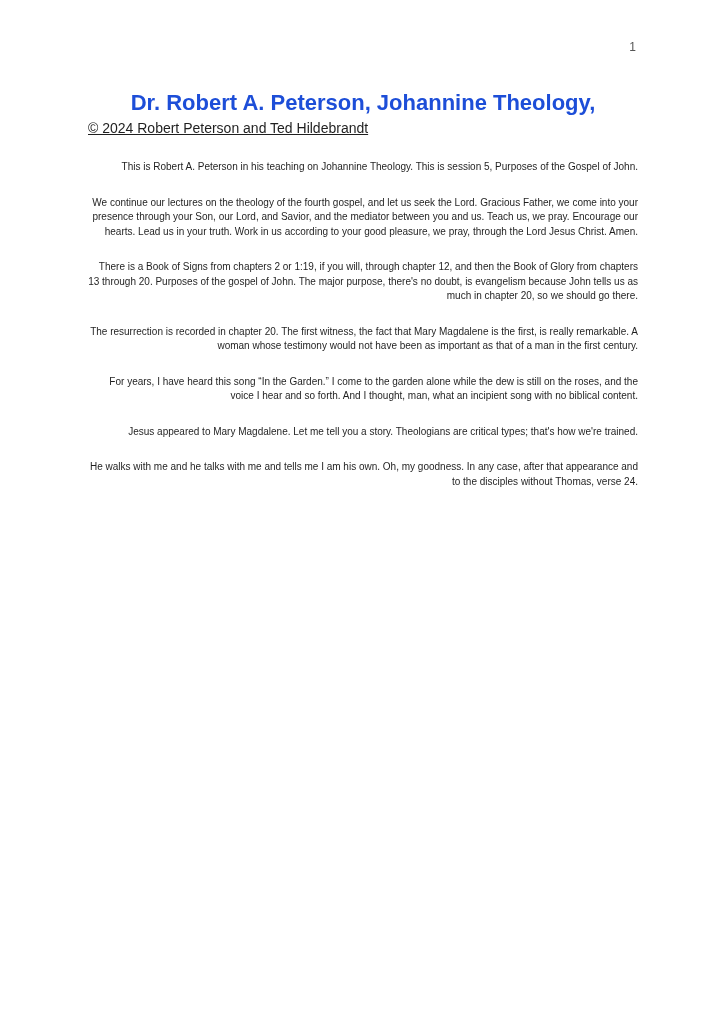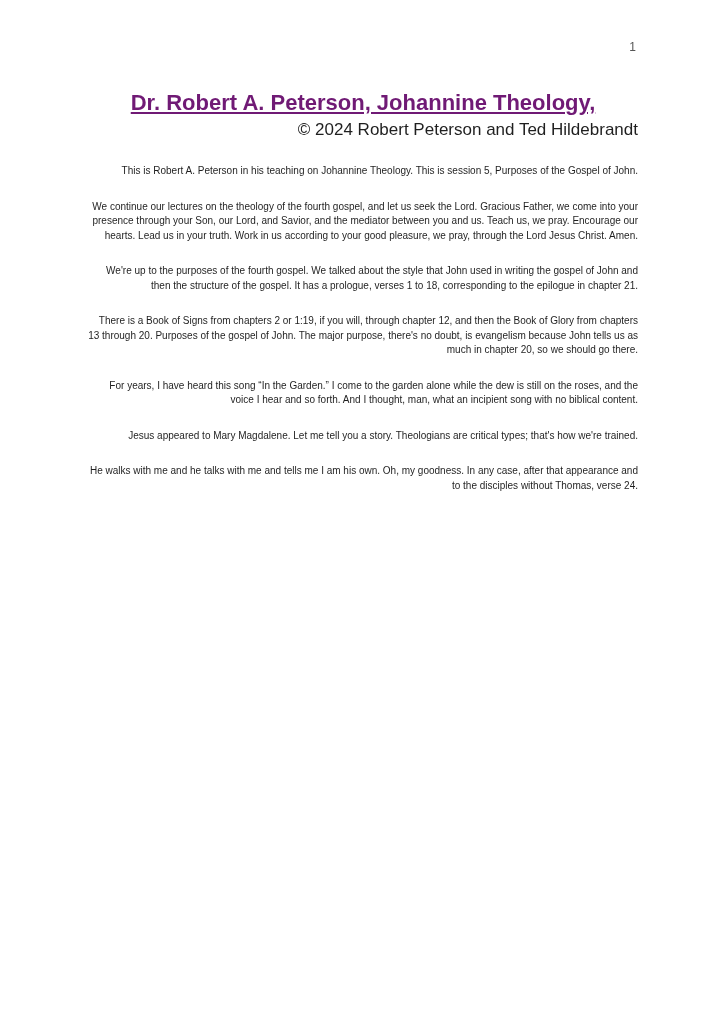--- a/index.html
+++ b/index.html
@@ -24,28 +24,28 @@
     right: 88px;
     font-size: 12px;
     color: #555555;
   }
   .title {
     margin: 52px 0 0 0;
     font-size: 22px;
     font-weight: bold;
     text-align: center;
     line-height: 1.32;
-    color: #701a75;
-    text-decoration: underline;
+    color: #1d4ed8;
   }
   .byline {
     margin: 3px 0 24px 0;
-    font-size: 17px;
-    text-align: right;
+    font-size: 14px;
+    text-align: left;
     color: #1f1f1f;
+    text-decoration: underline;
   }
   .body-text p {
     margin: 0 0 21px 0;
     font-size: 10px;
     line-height: 1.45;
     max-width: 575px;
     text-align: right;
   }
 </style>
 </head>
@@ -56,19 +56,19 @@
 
   <h1 class="title">
     <span>Dr. Robert A. Peterson, Johannine Theology,</span><br>
   </h1>
 
   <div class="byline">© 2024 Robert Peterson and Ted Hildebrandt</div>
 
   <div class="body-text">
     <p>This is Robert A. Peterson in his teaching on Johannine Theology. This is session 5, Purposes of the Gospel of John.</p>
     <p>We continue our lectures on the theology of the fourth gospel, and let us seek the Lord. Gracious Father, we come into your presence through your Son, our Lord, and Savior, and the mediator between you and us. Teach us, we pray. Encourage our hearts. Lead us in your truth. Work in us according to your good pleasure, we pray, through the Lord Jesus Christ. Amen.</p>
-    <p>We're up to the purposes of the fourth gospel. We talked about the style that John used in writing the gospel of John and then the structure of the gospel. It has a prologue, verses 1 to 18, corresponding to the epilogue in chapter 21.</p>
     <p>There is a Book of Signs from chapters 2 or 1:19, if you will, through chapter 12, and then the Book of Glory from chapters 13 through 20. Purposes of the gospel of John. The major purpose, there's no doubt, is evangelism because John tells us as much in chapter 20, so we should go there.</p>
+    <p>The resurrection is recorded in chapter 20. The first witness, the fact that Mary Magdalene is the first, is really remarkable. A woman whose testimony would not have been as important as that of a man in the first century.</p>
     <p>For years, I have heard this song “In the Garden.” I come to the garden alone while the dew is still on the roses, and the voice I hear and so forth. And I thought, man, what an incipient song with no biblical content.</p>
     <p>Jesus appeared to Mary Magdalene. Let me tell you a story. Theologians are critical types; that's how we're trained.</p>
     <p>He walks with me and he talks with me and tells me I am his own. Oh, my goodness. In any case, after that appearance and to the disciples without Thomas, verse 24.</p>
   </div>
 </div>
 
 </body></html>

